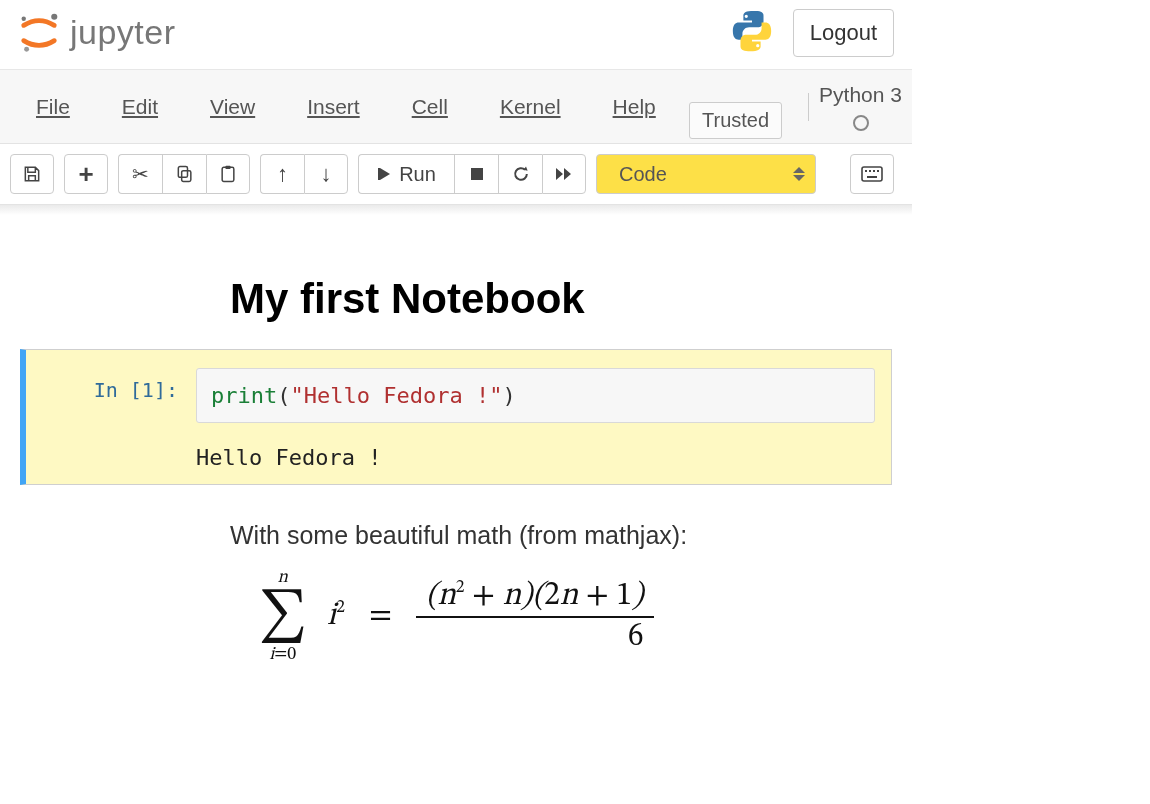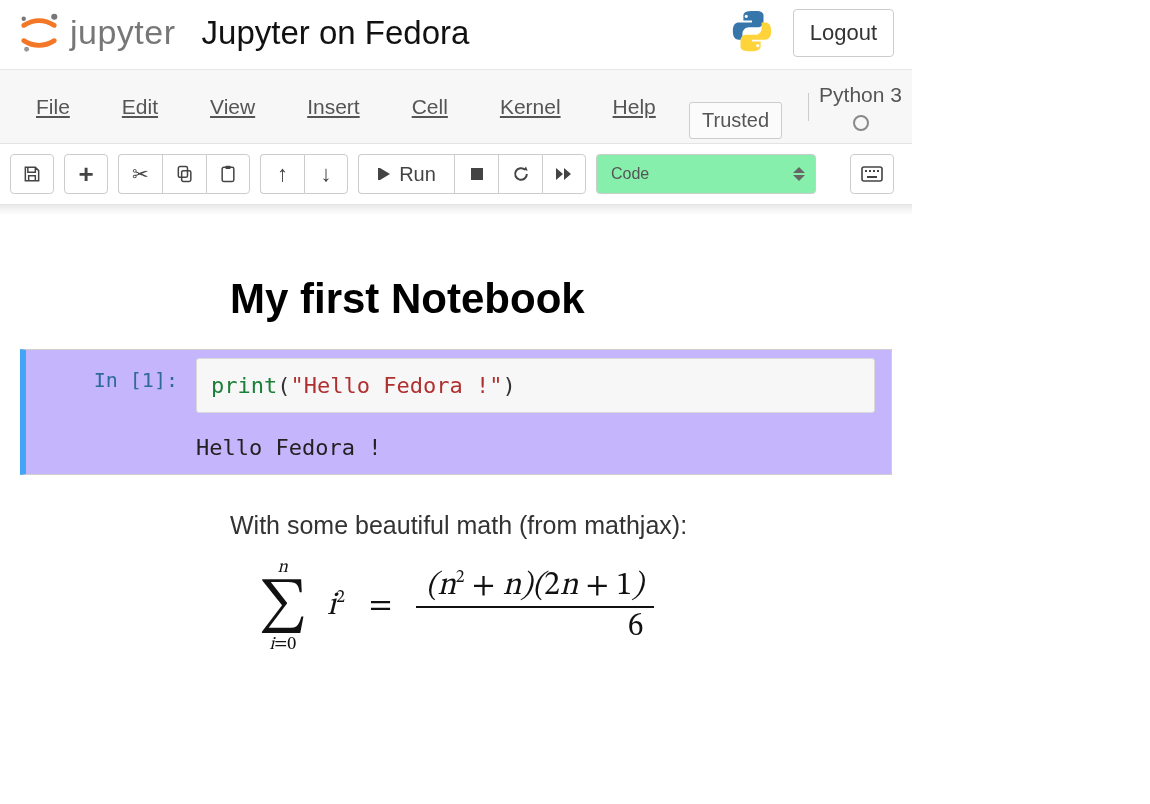--- a/index.html
+++ b/index.html
@@ -53,21 +53,21 @@
     border:1px solid #ccc; background:#fff; border-radius:4px;
     width:44px; height:40px; display:flex; align-items:center; justify-content:center;
     font-size:20px; color:#444; cursor:pointer;
   }
   .tb-group .tb-btn{border-radius:0; border-right:none;}
   .tb-group .tb-btn:first-child{border-top-left-radius:4px; border-bottom-left-radius:4px;}
   .tb-group .tb-btn:last-child{border-top-right-radius:4px; border-bottom-right-radius:4px; border-right:1px solid #ccc;}
   .tb-run{width:96px; gap:6px; font-size:20px;}
   .tb-select{
     border:1px solid #ccc; border-radius:4px; height:40px;
-    background:#86efac; padding:0 40px 0 14px; font-size:16px; color:#555;
+    background:#fde047; padding:0 40px 0 22px; font-size:20px; color:#555;
     position:relative; display:flex; align-items:center; min-width:220px; cursor:pointer;
   }
   .tb-select .sel-caret{
     position:absolute; right:10px; top:50%; transform:translateY(-50%);
     display:flex; flex-direction:column; gap:2px;
   }
   .sel-caret span{
     width:0;height:0;border-left:6px solid transparent;border-right:6px solid transparent;
   }
   .sel-caret .up{border-bottom:6px solid #666;}
@@ -76,21 +76,21 @@
 
   
   .shadow-edge{height:10px; background:linear-gradient(#eaeaea, #fff);}
 
   
   .nb{padding:60px 20px 20px 20px;}
   .md-h1{font-size:42px; font-weight:800; margin:0 0 26px 210px; color:#000;}
 
   .cell{
     border:1px solid #cfcfcf; border-left:6px solid #42a5f5;
-    display:flex; padding:8px 0 14px 0; background:#c4b5fd;
+    display:flex; padding:18px 0 14px 0; background:#fef9c3;
   }
   .prompt{
     width:170px; text-align:right; padding:10px 18px 0 0;
     font-family: Menlo, Consolas, "DejaVu Sans Mono", monospace;
     font-size:20px; color:#2f6b9a;
   }
   .cell-body{flex:1; padding-right:16px;}
   .code-input{
     border:1px solid #d9d9d9; background:#f7f7f7; border-radius:3px;
     padding:10px 14px; font-family: Menlo, Consolas, "DejaVu Sans Mono", monospace;
@@ -133,21 +133,20 @@
     <div class="logo">
       <svg viewBox="0 0 44 44">
         <path d="M6 14 Q22 4 38 14" stroke="#f37726" stroke-width="5" fill="none" stroke-linecap="round"></path>
         <path d="M6 30 Q22 40 38 30" stroke="#f37726" stroke-width="5" fill="none" stroke-linecap="round"></path>
         <circle cx="6" cy="7" r="2.3" fill="#777"></circle>
         <circle cx="38" cy="5" r="3.2" fill="#777"></circle>
         <circle cx="9" cy="39" r="2.6" fill="#999"></circle>
       </svg>
       <span class="logo-text">jupyter</span>
     </div>
-    <span class="nb-title">Jupyter on Fedora</span>
     <div class="header-spacer"></div>
     <div class="py-logo">
       <svg viewBox="0 0 48 48">
         <path fill="#3776ab" d="M23 3c-7 0-8 3-8 5v5h9v2H10c-3 0-6 2-6 9s3 9 6 9h4v-6c0-4 3-7 7-7h9c3 0 6-2 6-6V8c0-3-2-5-8-5h-5zM18 7a1.7 1.7 0 1 1 0 3.4 1.7 1.7 0 0 1 0-3.4z"></path>
         <path fill="#ffd43b" d="M25 45c7 0 8-3 8-5v-5h-9v-2h14c3 0 6-2 6-9s-3-9-6-9h-4v6c0 4-3 7-7 7h-9c-3 0-6 2-6 6v6c0 3 2 5 8 5h5zM30 41a1.7 1.7 0 1 1 0-3.4 1.7 1.7 0 0 1 0 3.4z"></path>
       </svg>
     </div>
     <button class="logout-btn">Logout</button>
   </div>
 

